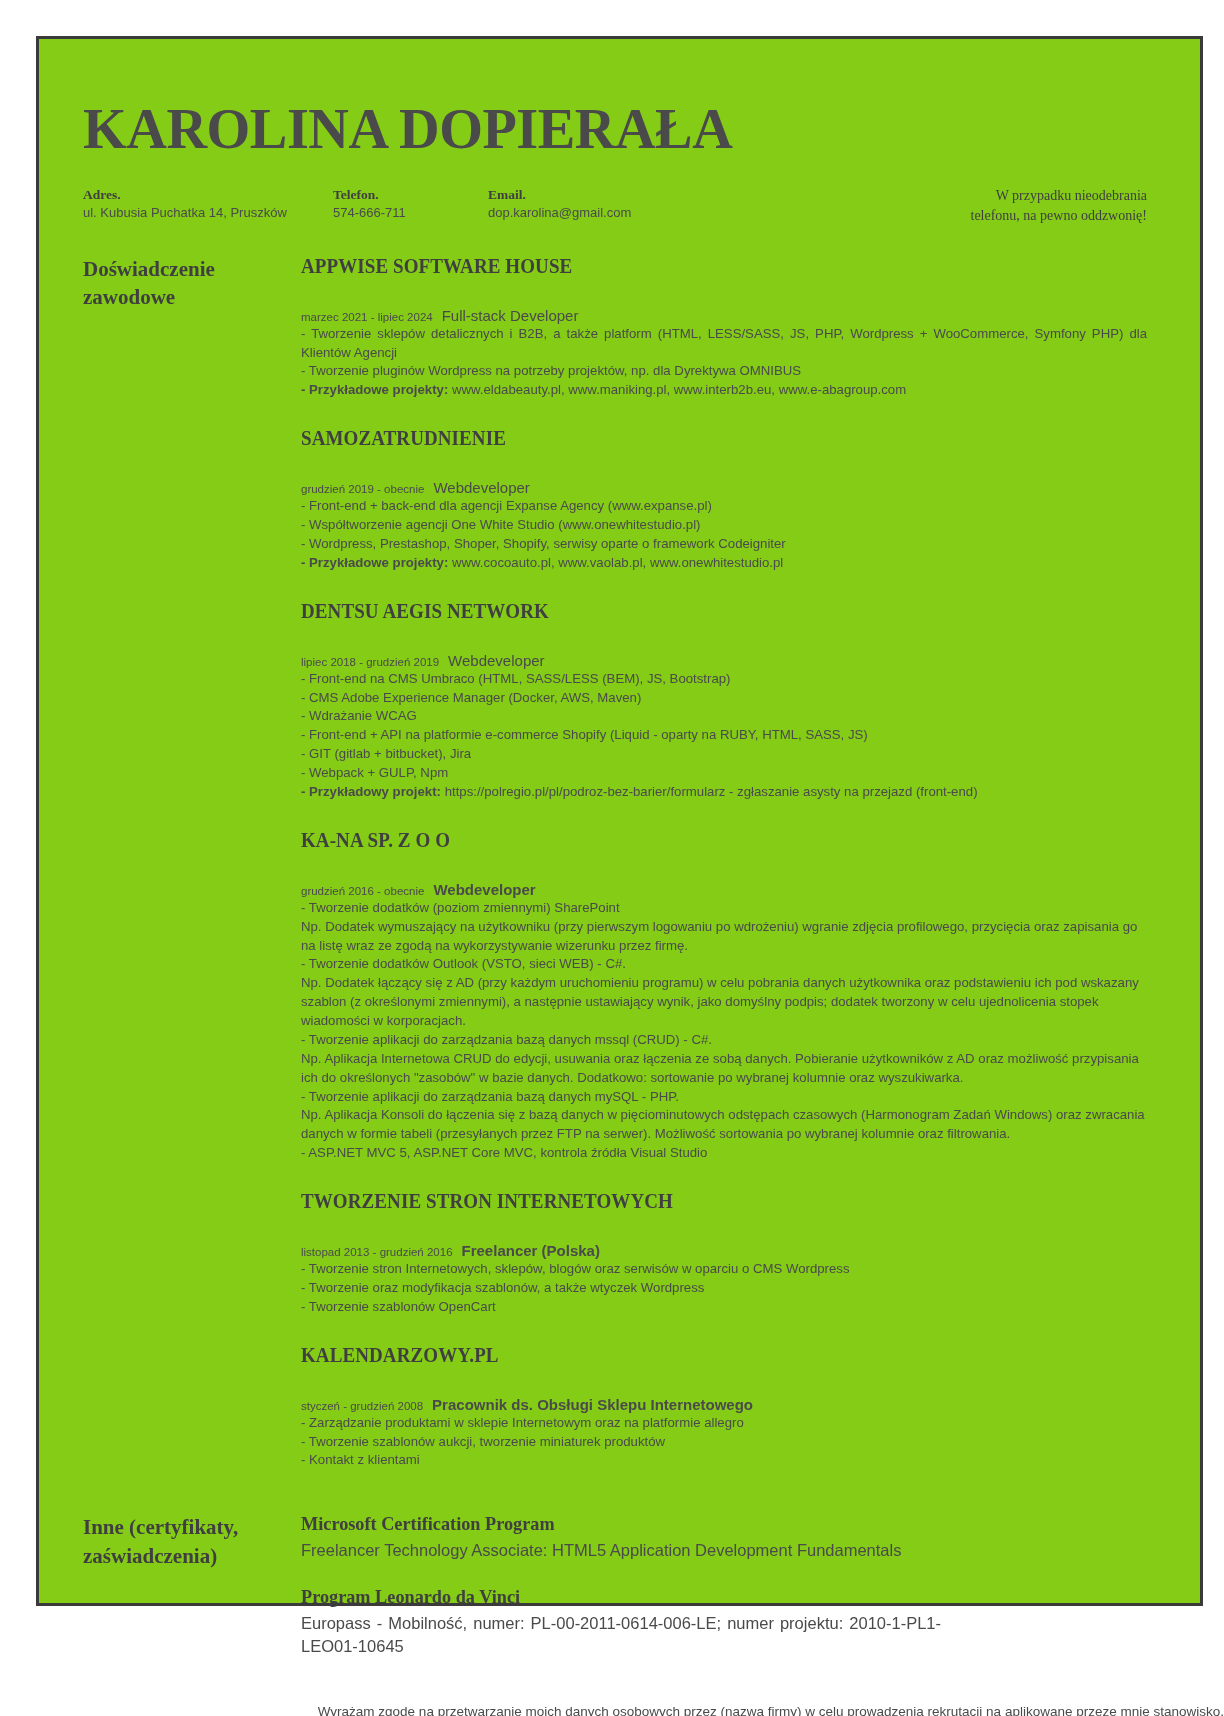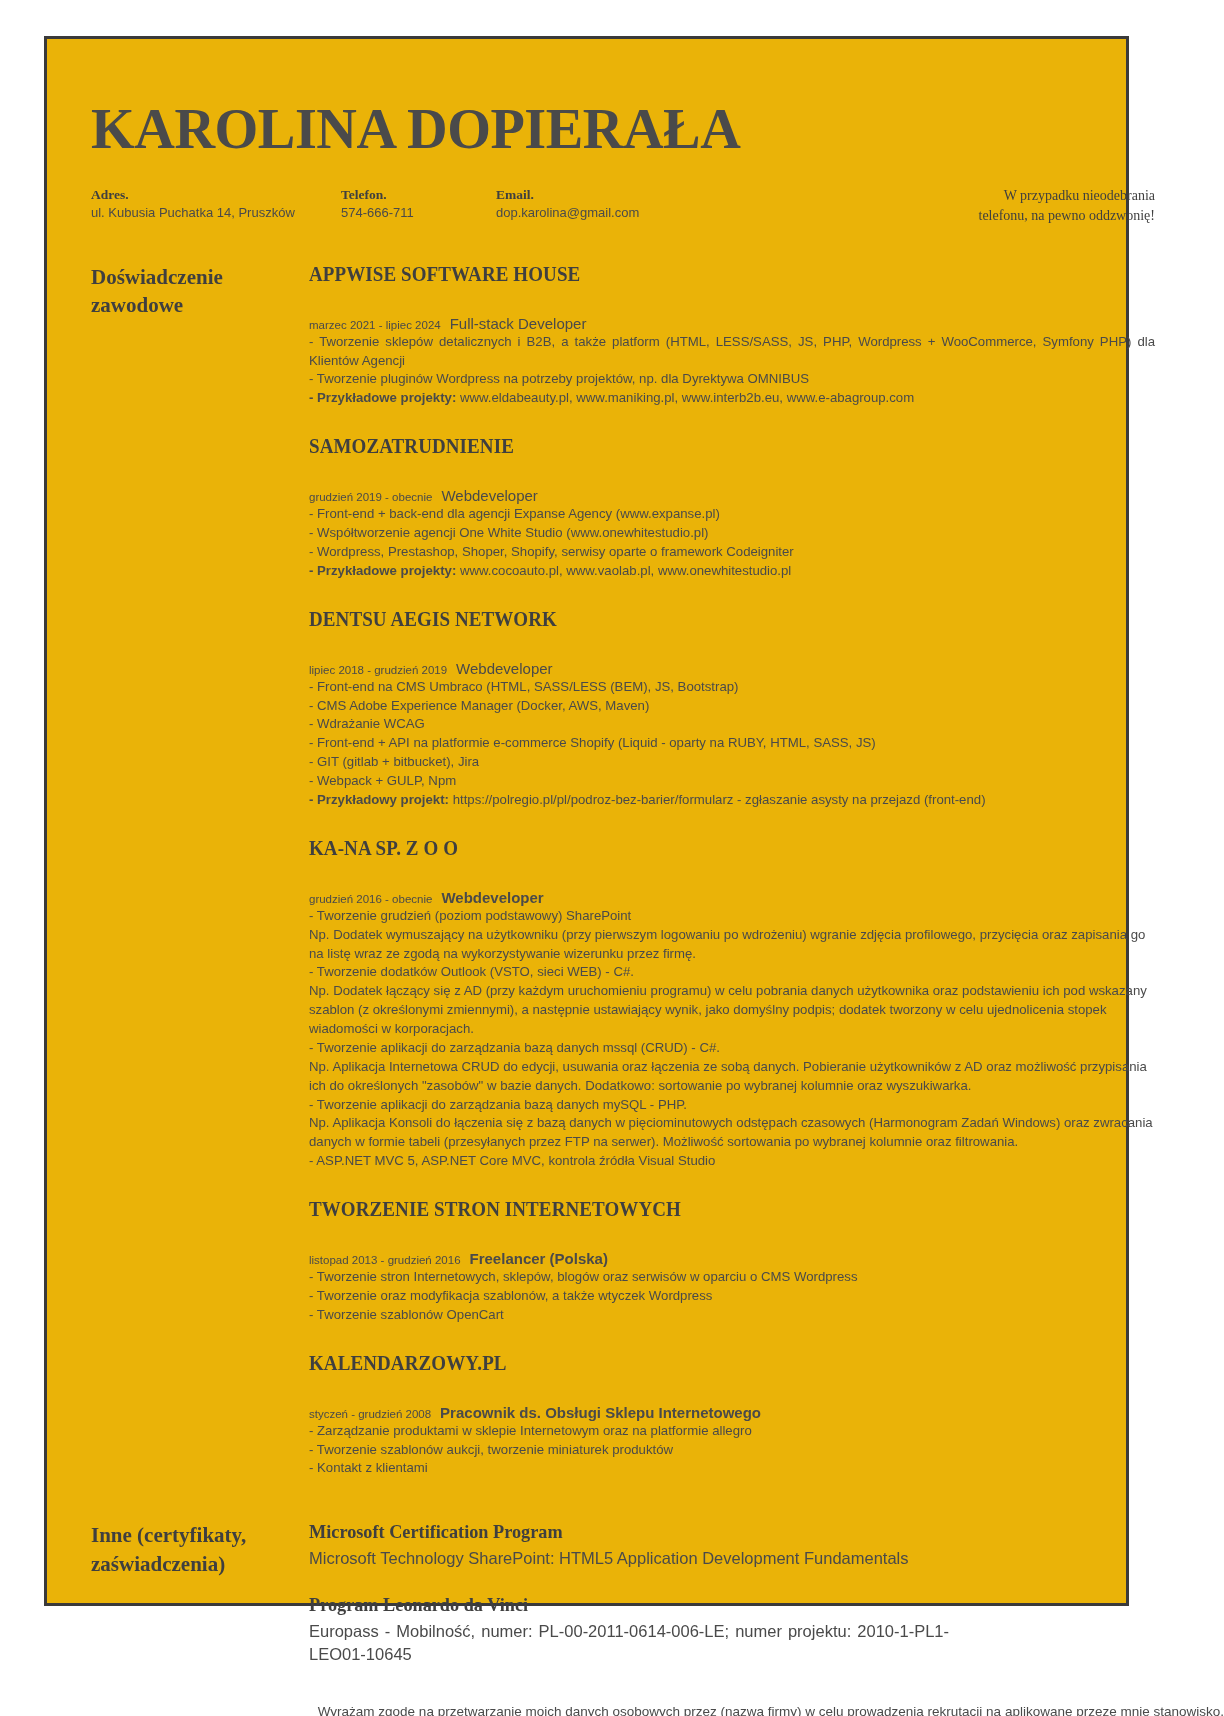--- a/index.html
+++ b/index.html
@@ -13,26 +13,26 @@
     height: 1716px;
     font-family: "Liberation Sans", sans-serif;
     color: #4a4a4a;
     position: relative;
     overflow: hidden;
   }
 
   
   #page-frame {
     position: absolute;
-    left: 44px;
+    left: 36px;
     top: 36px;
-    width: 1085px;
+    width: 1167px;
     height: 1570px;
     border: 3px solid #3a3a3a;
-    background: #eab308;
+    background: #84cc16;
   }
 
   #content {
     position: absolute;
     left: 0; top: 0;
     width: 1152px;
     padding: 60px 44px 0 44px;
   }
 
   
@@ -44,21 +44,21 @@
     color: #4a4a4a;
     line-height: 1.05;
     margin: 0 0 26px 0;
     transform: scaleX(0.97);
     transform-origin: left center;
   }
 
   .contact-row {
     display: flex;
     align-items: flex-start;
-    margin-bottom: 36px;
+    margin-bottom: 28px;
   }
   .contact-block { }
   .contact-block.addr  { width: 250px; }
   .contact-block.tel   { width: 155px; }
   .contact-block.email { width: 330px; }
   .contact-block.note  { flex: 1; text-align: right; }
 
   .contact-label {
     font-family: "Liberation Serif", serif;
     font-weight: bold;
@@ -289,21 +289,21 @@
               <li class=""><span class="lead">- Przykładowy projekt:</span><span> https://polregio.pl/pl/podroz-bez-barier/formularz - zgłaszanie asysty na przejazd (front-end)</span></li>
             </ul>
           </div>
           <div class="job">
             <div class="job-company">KA-NA SP. Z O O</div>
             <div class="job-meta">
               <span class="job-dates">grudzień 2016 - obecnie</span>
               <span class="job-role bold">Webdeveloper</span>
             </div>
             <ul class="bullets">
-              <li class="">- Tworzenie grudzień (poziom podstawowy) SharePoint</li>
+              <li class="">- Tworzenie dodatków (poziom zmiennymi) SharePoint</li>
               <li class="indent">Np. Dodatek wymuszający na użytkowniku (przy pierwszym logowaniu po wdrożeniu) wgranie zdjęcia profilowego, przycięcia oraz zapisania go na listę wraz ze zgodą na wykorzystywanie wizerunku przez firmę.</li>
               <li class="">- Tworzenie dodatków Outlook (VSTO, sieci WEB) - C#.</li>
               <li class="indent">Np. Dodatek łączący się z AD (przy każdym uruchomieniu programu) w celu pobrania danych użytkownika oraz podstawieniu ich pod wskazany szablon (z określonymi zmiennymi), a następnie ustawiający wynik, jako domyślny podpis; dodatek tworzony w celu ujednolicenia stopek wiadomości w korporacjach.</li>
               <li class="">- Tworzenie aplikacji do zarządzania bazą danych mssql (CRUD) - C#.</li>
               <li class="indent">Np. Aplikacja Internetowa CRUD do edycji, usuwania oraz łączenia ze sobą danych. Pobieranie użytkowników z AD oraz możliwość przypisania ich do określonych "zasobów" w bazie danych. Dodatkowo: sortowanie po wybranej kolumnie oraz wyszukiwarka.</li>
               <li class="">- Tworzenie aplikacji do zarządzania bazą danych mySQL - PHP.</li>
               <li class="indent">Np. Aplikacja Konsoli do łączenia się z bazą danych w pięciominutowych odstępach czasowych (Harmonogram Zadań Windows) oraz zwracania danych w formie tabeli (przesyłanych przez FTP na serwer). Możliwość sortowania po wybranej kolumnie oraz filtrowania.</li>
               <li class="">- ASP.NET MVC 5, ASP.NET Core MVC, kontrola źródła Visual Studio</li>
             </ul>
           </div>
@@ -337,21 +337,21 @@
     <div class="spacer-xl"></div>
 
     <div class="section-row">
       <div class="col-left">
         <div class="side-heading">Inne (certyfikaty,</div>
         <div class="side-heading">zaświadczenia)</div>
       </div>
       <div class="col-right" id="certs-container">
           <div class="cert-block">
             <div class="cert-title">Microsoft Certification Program</div>
-            <div class="cert-body">Microsoft Technology SharePoint: HTML5 Application Development Fundamentals</div>
+            <div class="cert-body">Freelancer Technology Associate: HTML5 Application Development Fundamentals</div>
           </div>
           <div class="cert-block">
             <div class="cert-title">Program Leonardo da Vinci</div>
             <div class="cert-body">Europass - Mobilność, numer: PL-00-2011-0614-006-LE; numer projektu: 2010-1-PL1-LEO01-10645</div>
           </div>
         </div>
     </div>
 
     <div class="spacer-lg"></div>
 

